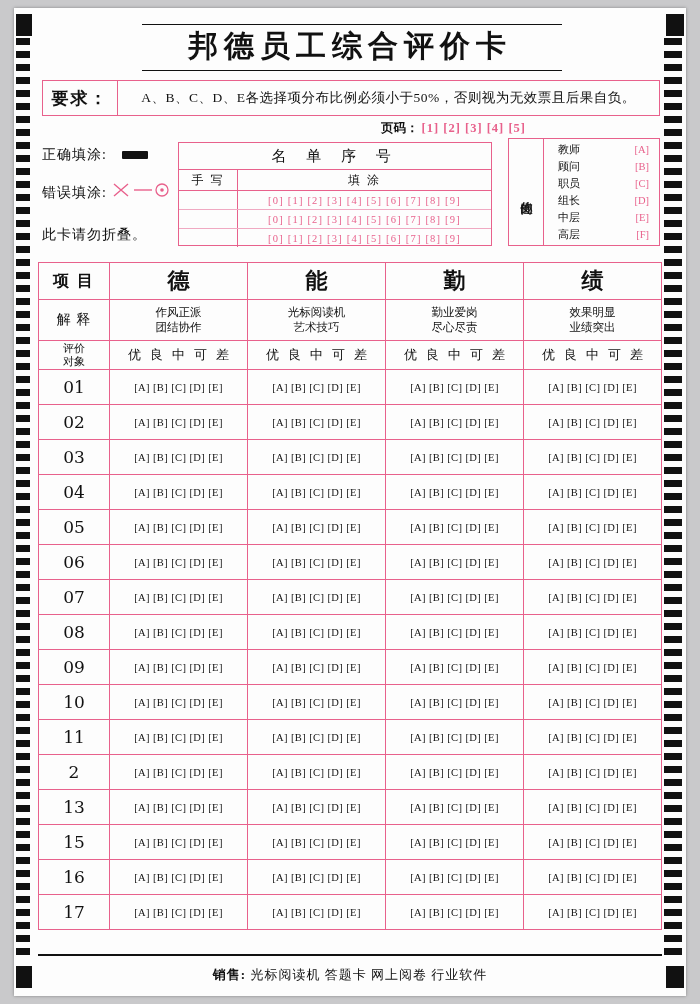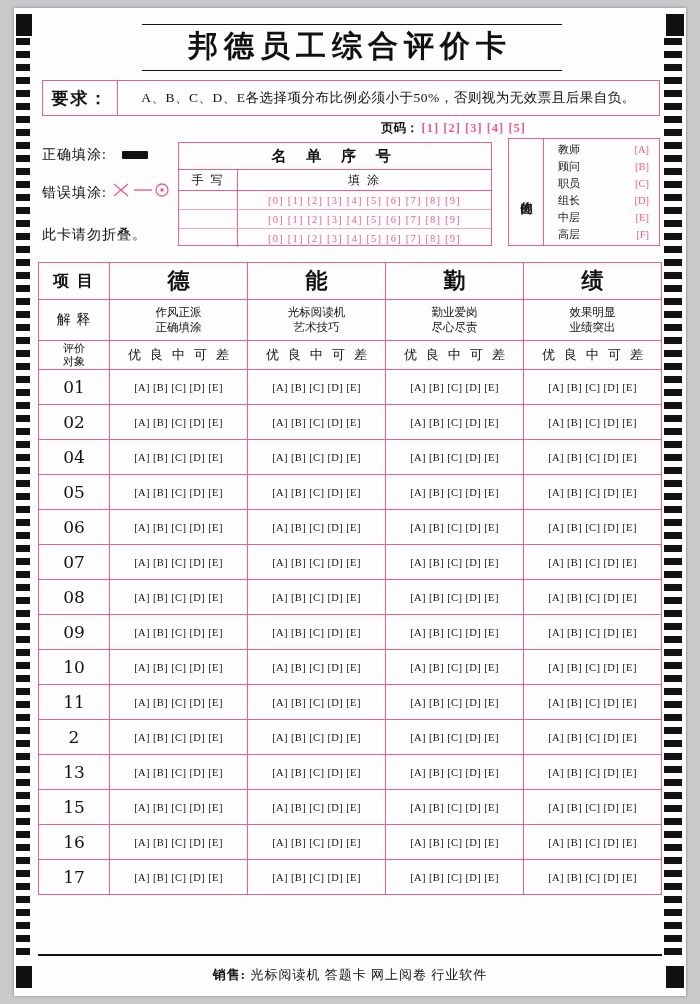--- a/index.html
+++ b/index.html
@@ -83,21 +83,21 @@
   .badmarks svg{display:block;}
 
   
   .serial{
     position:absolute;left:164px;top:134px;width:312px;height:102px;
     border:1px solid #e8618c;
   }
   .serial .hdr{
     height:26px;border-bottom:1px solid #e8618c;
     display:flex;align-items:center;justify-content:center;
-    font-size:15px;font-weight:bold;letter-spacing:8px;color:#111;
+    font-size:15px;font-weight:normal;letter-spacing:8px;color:#111;
   }
   .serial .sub{
     height:20px;border-bottom:1px solid #e8618c;
     display:flex;
   }
   .serial .sub .c1{
     width:58px;border-right:1px solid #e8618c;
     display:flex;align-items:center;justify-content:center;
     font-size:12px;letter-spacing:2px;color:#111;
   }
@@ -410,21 +410,21 @@
           <td class="hdr-item">项 目</td>
           <td class="hdr-dim">德</td>
           <td class="hdr-dim">能</td>
           <td class="hdr-dim">勤</td>
           <td class="hdr-dim">绩</td>
         </tr>
         <tr>
           <td class="r-explain-lbl">解 释</td>
           <td class="r-explain">
             <div>作风正派</div>
-            <div>正确填涂</div>
+            <div>团结协作</div>
           </td>
           <td class="r-explain">
             <div>光标阅读机</div>
             <div>艺术技巧</div>
           </td>
           <td class="r-explain">
             <div>勤业爱岗</div>
             <div>尽心尽责</div>
           </td>
           <td class="r-explain">
@@ -450,20 +450,27 @@
           <td class="bubbles">[A] [B] [C] [D] [E]</td>
         </tr>
         <tr>
           <td class="rowno">02</td>
           <td class="bubbles">[A] [B] [C] [D] [E]</td>
           <td class="bubbles">[A] [B] [C] [D] [E]</td>
           <td class="bubbles">[A] [B] [C] [D] [E]</td>
           <td class="bubbles">[A] [B] [C] [D] [E]</td>
         </tr>
         <tr>
+          <td class="rowno">03</td>
+          <td class="bubbles">[A] [B] [C] [D] [E]</td>
+          <td class="bubbles">[A] [B] [C] [D] [E]</td>
+          <td class="bubbles">[A] [B] [C] [D] [E]</td>
+          <td class="bubbles">[A] [B] [C] [D] [E]</td>
+        </tr>
+        <tr>
           <td class="rowno">04</td>
           <td class="bubbles">[A] [B] [C] [D] [E]</td>
           <td class="bubbles">[A] [B] [C] [D] [E]</td>
           <td class="bubbles">[A] [B] [C] [D] [E]</td>
           <td class="bubbles">[A] [B] [C] [D] [E]</td>
         </tr>
         <tr>
           <td class="rowno">05</td>
           <td class="bubbles">[A] [B] [C] [D] [E]</td>
           <td class="bubbles">[A] [B] [C] [D] [E]</td>

